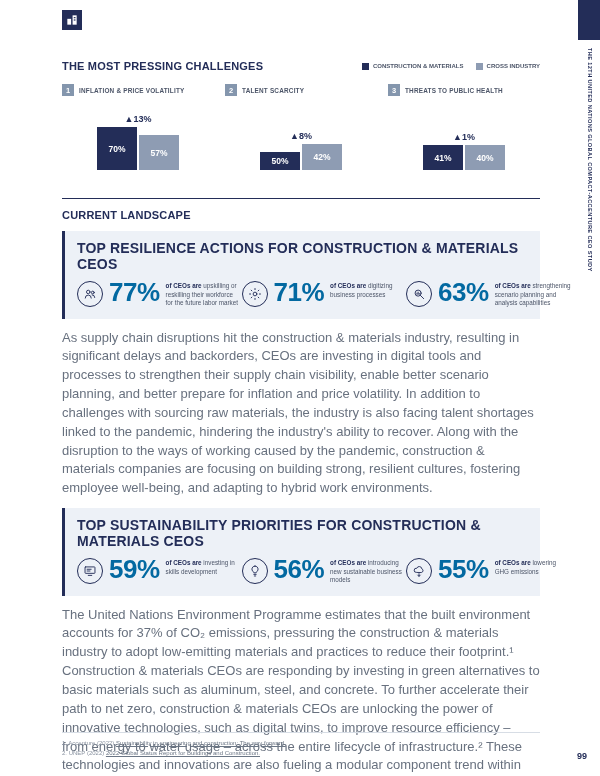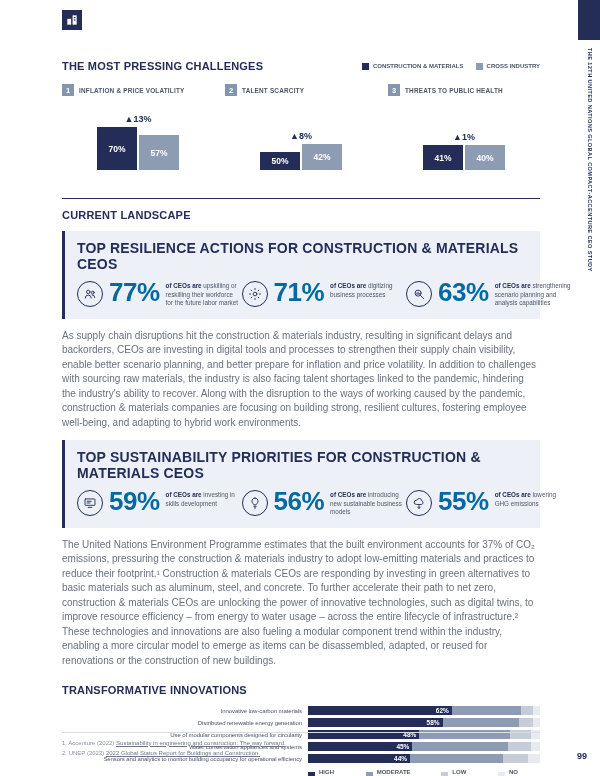--- a/index.html
+++ b/index.html
@@ -41,21 +41,21 @@
   .info-box { background:#edf1f7; border-left:3px solid #232d58; margin-top:10px; padding:9px 12px 11px; }
   .box-title { font-size:14px; font-weight:bold; color:#232d58; letter-spacing:.2px; }
   .stats-row { display:flex; margin-top:9px; }
   .stat { flex:1; display:flex; align-items:flex-start; gap:6px; }
   .stat-icon { width:24px; height:24px; border:1.6px solid #232d58; border-radius:50%; flex:none;
                display:flex; align-items:center; justify-content:center; }
   .stat-value { font-size:26px; font-weight:bold; color:#0369a1; line-height:.9; letter-spacing:-.5px; }
   .stat-text { font-size:6.3px; color:#4c5568; line-height:1.35; width:76px; margin-top:1px; }
   .stat-text b { color:#232d58; }
 
-  .para { font-size:10px; color:#68717f; line-height:1.45; margin:10px 0 0 0; }
+  .para { font-size:13px; color:#68717f; line-height:1.45; margin:10px 0 0 0; }
 
   .head-gap { margin-top:14px; } .head-gap2 { margin-top:16px; }
 
   .chart { margin-top:10px; }
   .chart-row { display:flex; align-items:center; margin-bottom:3px; }
   .chart-label { width:240px; text-align:right; padding-right:6px; font-size:6px; color:#4c5568;
                  white-space:nowrap; letter-spacing:-.1px; }
   .chart-track { display:flex; width:232px; height:9px; }
   .seg { height:100%; display:flex; align-items:center; justify-content:flex-end; }
   .seg-label { color:#fff; font-size:6.5px; font-weight:bold; padding-right:3px; }

